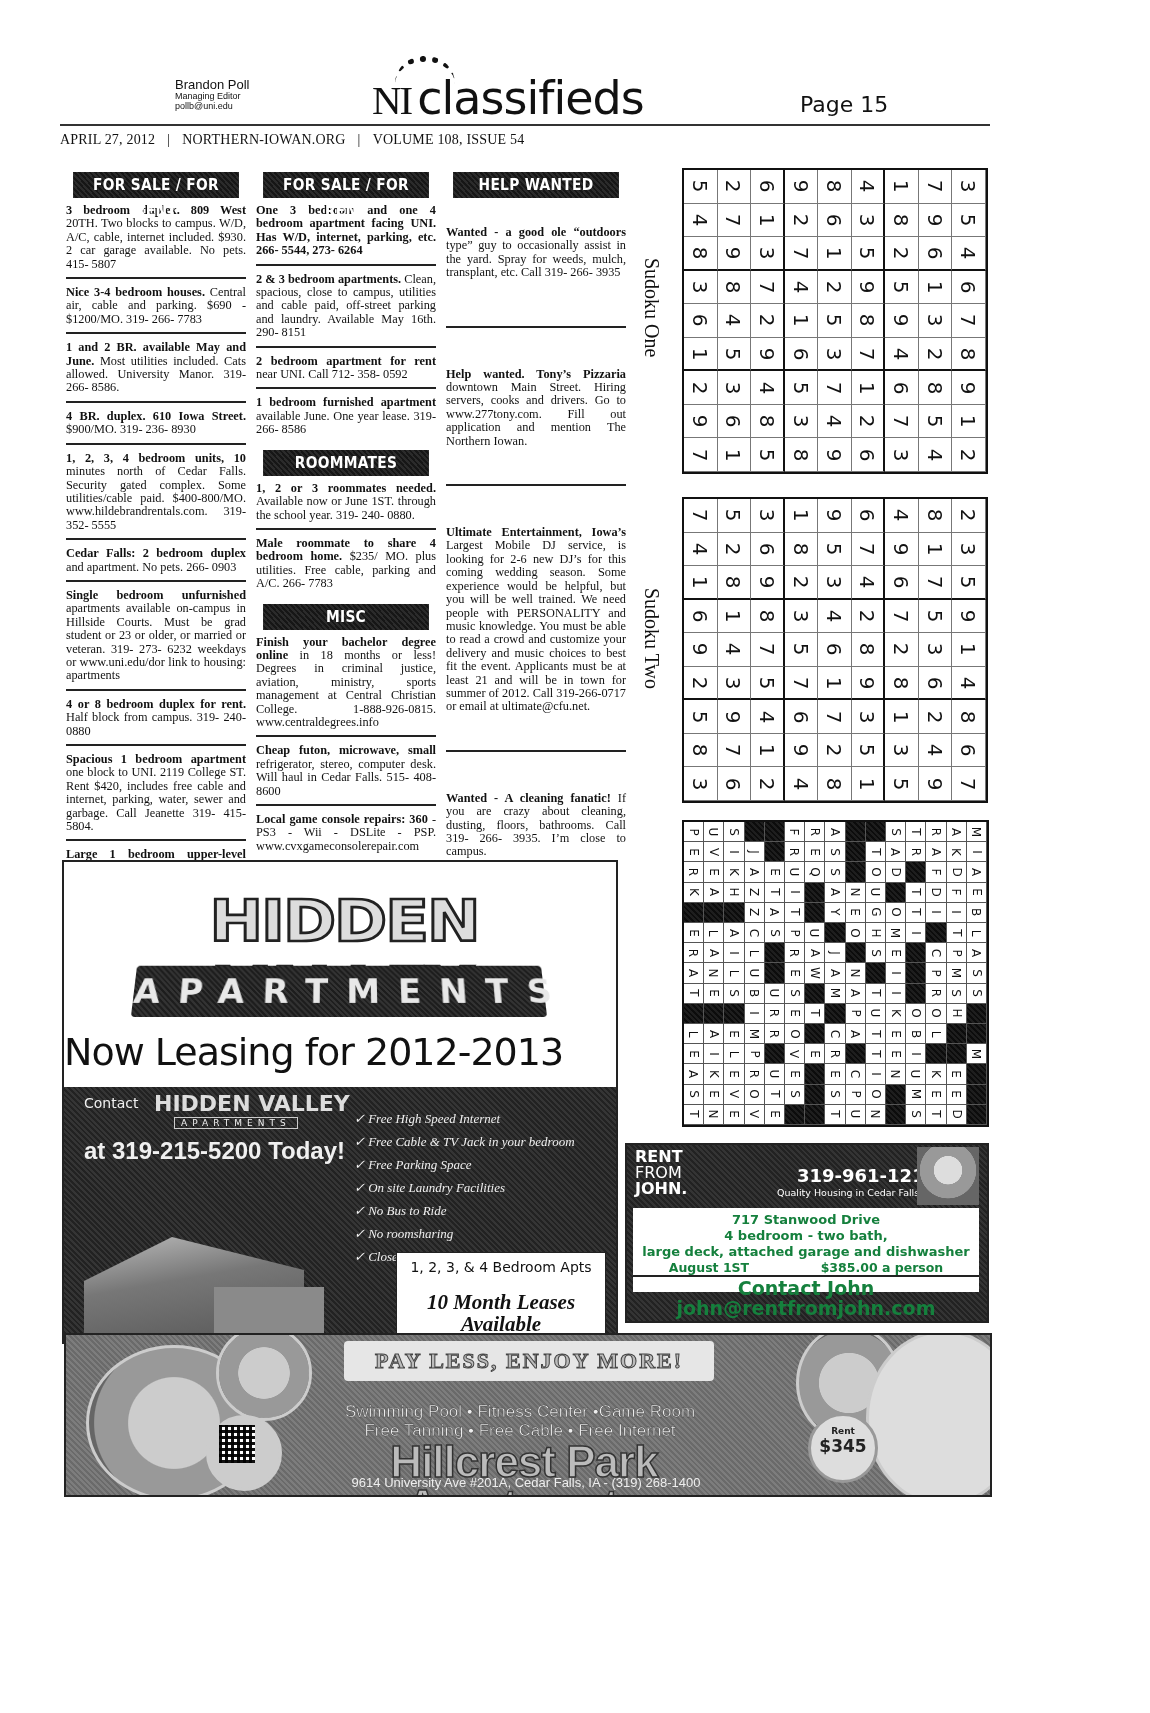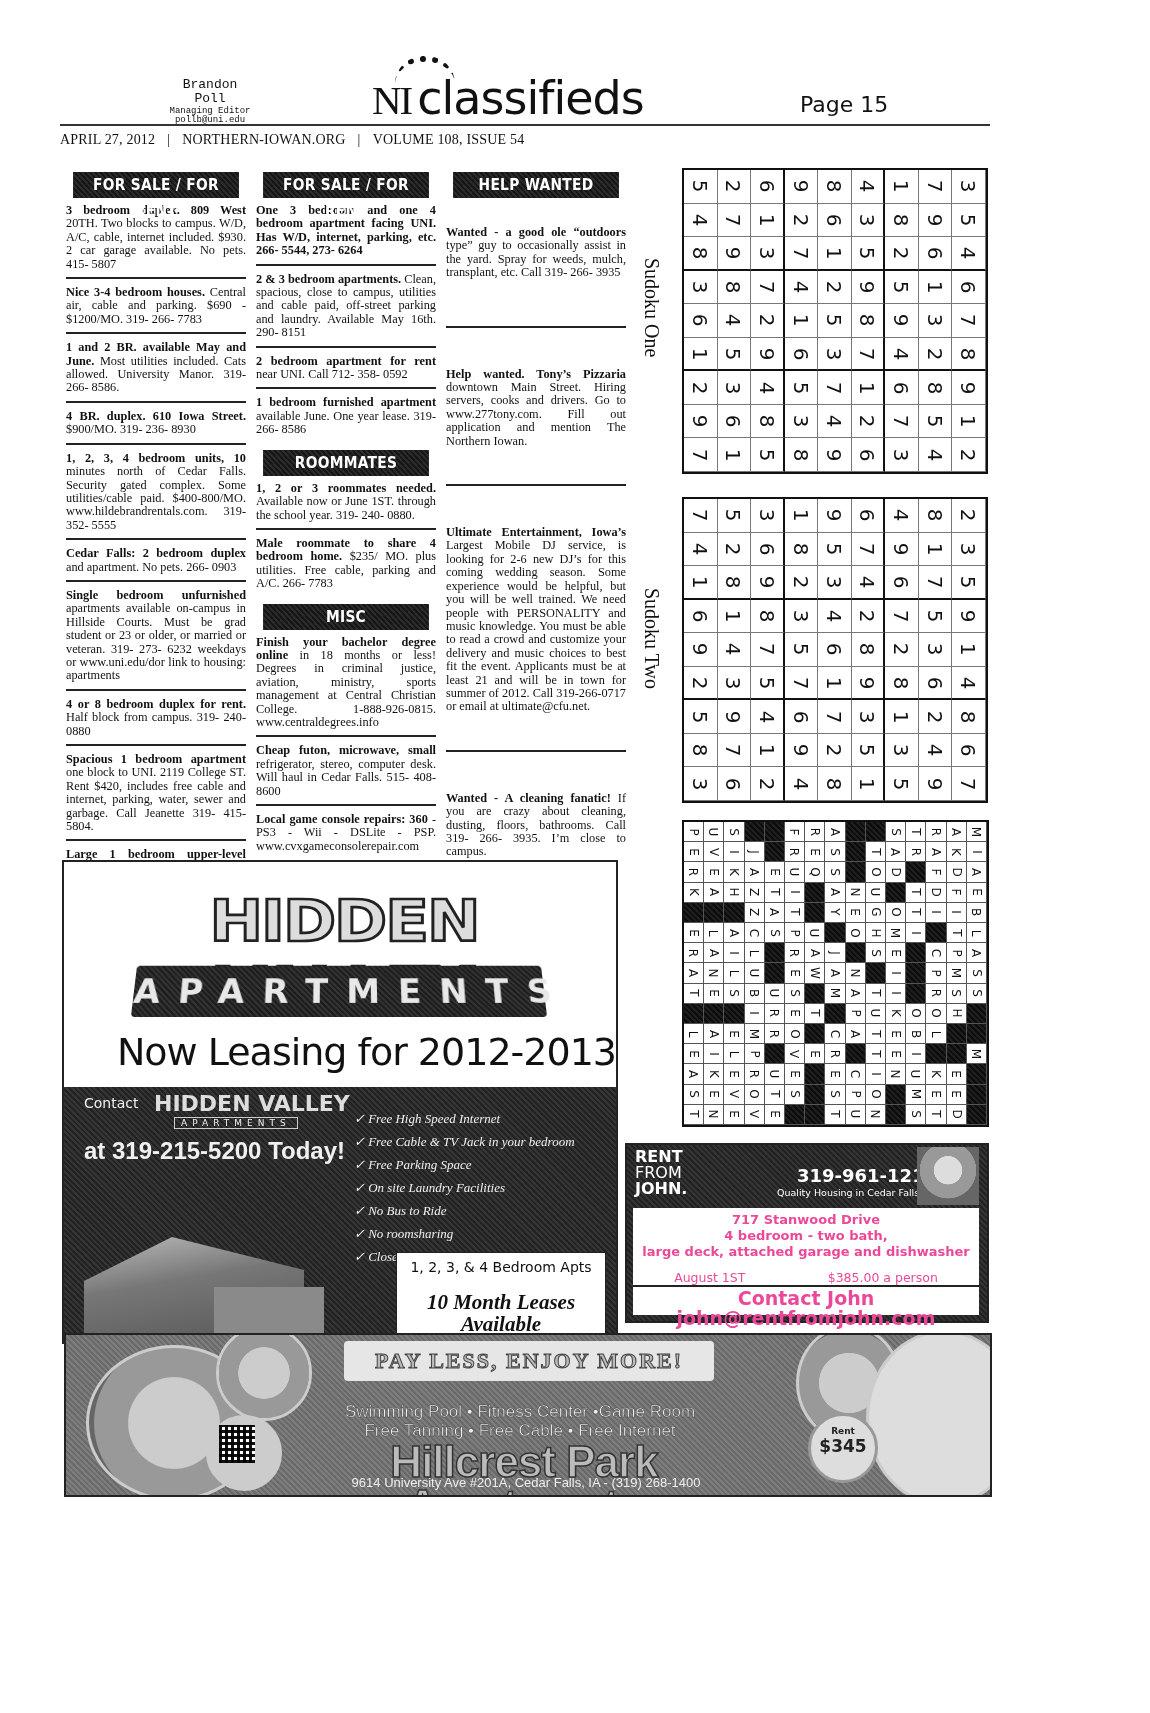--- a/index.html
+++ b/index.html
@@ -1,19 +1,19 @@
 <!DOCTYPE html>
 <html><head>
 <meta charset="utf-8">
 <style>
   html,body{margin:0;padding:0;background:#fff;}
   body{width:1150px;height:1713px;position:relative;overflow:hidden;font-family:"Liberation Serif",serif;color:#111;}
   .abs{position:absolute;}
   
-  .editor{left:165px;top:78px;width:90px;text-align:center;font-family:Liberation Mono, monospace;line-height:1.1;}
+  .editor{left:175px;top:78px;width:90px;text-align:left;font-family:Liberation Sans, sans-serif;line-height:1.1;}
   .editor .n{font-size:13px;}
   .editor .s{font-size:9px;}
   .logo{left:372px;top:70px;height:50px;display:flex;align-items:flex-end;}
   .logo .un{font-family:"Liberation Serif",serif;font-size:41px;font-weight:normal;letter-spacing:-2px;border:none;line-height:40px;}
   .logo .cl{font-family:"DejaVu Sans",sans-serif;font-size:46px;margin-left:6px;line-height:44px;letter-spacing:-1px;}
   .arch{left:395px;top:56px;width:60px;height:22px;border-top:6px dotted #111;border-radius:30px 30px 0 0;}
   .pageno{left:800px;top:92px;font-family:"DejaVu Sans",sans-serif;font-size:22px;}
   .rule{left:60px;top:124px;width:930px;height:2px;background:#333;}
   .dateline{left:60px;top:132px;width:930px;text-align:left;font-size:14px;letter-spacing:.2px;}
   .dateline .sep{margin:0 12px;}
@@ -37,43 +37,43 @@
   .sdl1{left:663px;top:258px;} .sdl2{left:663px;top:588px;}
   
   .xw{left:682px;top:820px;width:303px;height:303px;border:2px solid #111;display:grid;grid-template-columns:repeat(15,1fr);grid-template-rows:repeat(15,1fr);}
   .xw .c{border-right:1px solid #555;border-bottom:1px solid #555;display:flex;align-items:center;justify-content:center;font-family:"DejaVu Sans",sans-serif;font-size:12px;}
   .xw .c span{transform:rotate(90deg);display:inline-block;}
   .xw .c.blk{background:#111;background-image:repeating-linear-gradient(45deg,#1e1e1e 0 2px,#0c0c0c 2px 4px);}
   
   .hv{left:62px;top:860px;width:552px;height:480px;border:2px solid #222;background:#fff;overflow:hidden;}
   .hv .title{position:absolute;left:30px;top:22px;width:500px;height:80px;text-align:center;font-family:"DejaVu Sans",sans-serif;font-weight:bold;font-size:64px;letter-spacing:-2px;color:#ddd;-webkit-text-stroke:3px #222;transform:scaleY(.9);}
   .hv .banner{position:absolute;left:70px;top:103px;width:410px;height:52px;background:#2a2a2a;background-image:repeating-linear-gradient(45deg,#333 0 2px,#1d1d1d 2px 4px);border-radius:4px;transform:perspective(300px) rotateX(10deg);color:#e8e8e8;font-family:"DejaVu Sans",sans-serif;font-weight:bold;font-size:34px;letter-spacing:18px;text-align:center;line-height:52px;}
-  .hv .lease{position:absolute;left:0;top:168px;width:100%;text-align:right;font-family:"DejaVu Sans",sans-serif;font-size:38px;letter-spacing:-1px;}
+  .hv .lease{position:absolute;left:0;top:168px;width:100%;text-align:left;font-family:"DejaVu Sans",sans-serif;font-size:38px;letter-spacing:-1px;}
   .hv .dark{position:absolute;left:0;top:225px;width:100%;height:255px;background:#2c2c2c;background-image:repeating-linear-gradient(45deg,#353535 0 2px,#222 2px 4px);color:#f0f0f0;}
   .hv .contact{position:absolute;left:20px;top:8px;font-family:"DejaVu Sans",sans-serif;font-size:14px;}
   .hv .minilogo{position:absolute;left:90px;top:4px;font-family:"DejaVu Sans",sans-serif;font-weight:bold;font-size:22px;color:#ddd;}
   .hv .minisub{position:absolute;left:110px;top:30px;font-family:"DejaVu Sans",sans-serif;font-size:9px;letter-spacing:5px;border:1px solid #ccc;padding:0 6px;}
   .hv .phone{position:absolute;left:20px;top:50px;font-family:"Liberation Sans",sans-serif;font-weight:bold;font-size:24px;}
   .hv .addr{position:absolute;left:22px;top:84px;font-family:"DejaVu Sans",sans-serif;font-size:10.5px;line-height:13px;}
   .hv .feats{position:absolute;left:290px;top:8px;font-family:"Liberation Serif",serif;font-style:italic;font-size:13px;line-height:23px;margin-top:12px;}
   .hv .house{position:absolute;left:20px;top:150px;width:220px;height:110px;background:linear-gradient(170deg,#bbb 0%,#777 40%,#555 100%);clip-path:polygon(0 40%,40% 0,100% 30%,100% 100%,0 100%);}
   .hv .house2{position:absolute;left:150px;top:200px;width:110px;height:60px;background:#8a8a8a;}
   .hv .whitebox{position:absolute;left:332px;top:390px;width:208px;height:82px;background:#fff;border:1px solid #222;color:#111;text-align:center;}
   .hv .whitebox .t1{font-family:"DejaVu Sans",sans-serif;font-size:14px;margin-top:6px;}
   .hv .whitebox .t2{font-family:"Liberation Serif",serif;font-style:italic;font-weight:bold;font-size:21px;line-height:22px;margin-top:16px;}
   
   .rj{left:625px;top:1143px;width:360px;height:176px;border:2px solid #222;background:#2c2c2c;background-image:repeating-linear-gradient(45deg,#343434 0 2px,#222 2px 4px);}
   .rj .logo1{position:absolute;left:8px;top:4px;color:#fff;font-family:"DejaVu Sans",sans-serif;line-height:16px;font-size:16px;}
   .rj .logo1 b{font-weight:bold;}
   .rj .ph{position:absolute;left:170px;top:20px;color:#fff;font-family:"DejaVu Sans",sans-serif;font-weight:bold;font-size:18px;}
   .rj .q{position:absolute;left:150px;top:42px;color:#fff;font-family:"DejaVu Sans",sans-serif;font-size:9.5px;}
   .rj .face{position:absolute;left:290px;top:2px;width:62px;height:58px;background:radial-gradient(circle at 50% 40%,#ddd 0 30%,#999 31% 60%,#666 61%);}
-  .rj .white{position:absolute;left:6px;top:63px;width:346px;height:107px;background:#fff;text-align:center;font-family:"DejaVu Sans",sans-serif;color:#ec4899;}
+  .rj .white{position:absolute;left:6px;top:63px;width:346px;height:84px;background:#fff;text-align:center;font-family:"DejaVu Sans",sans-serif;color:#15803d;}
   .rj .white .a{font-weight:bold;font-size:13px;line-height:16px;}
-  .rj .row{display:flex;justify-content:space-around;font-weight:normal;font-size:12.5px;margin-top:10px;border-bottom:2px solid #222;}
+  .rj .row{display:flex;justify-content:space-around;font-weight:bold;font-size:12.5px;margin-top:0;border-bottom:2px solid #222;}
   .rj .cj{font-weight:bold;font-size:19px;line-height:18px;margin-top:2px;}
   
   .hp{left:64px;top:1333px;width:924px;height:160px;border:2px solid #222;background:#777;background-image:repeating-linear-gradient(45deg,#7d7d7d 0 2px,#6a6a6a 2px 4px);overflow:hidden;}
   .hp .pay{position:absolute;left:278px;top:6px;width:370px;height:40px;background:#e6e6e6;border-radius:4px;text-align:center;line-height:40px;font-family:"Liberation Serif",serif;font-weight:bold;font-size:22px;letter-spacing:2px;color:#bbb;-webkit-text-stroke:1px #444;}
   .hp .line1,.hp .line2{position:absolute;width:100%;left:-8px;text-align:center;color:#eee;font-family:"Liberation Sans",sans-serif;font-size:17px;-webkit-text-stroke:.4px #333;}
   .hp .line1{top:67px;} .hp .line2{top:86px;}
   .hp .name{position:absolute;left:248px;top:105px;width:420px;text-align:center;font-family:"Liberation Sans",sans-serif;font-weight:bold;font-size:44px;color:#bbb;-webkit-text-stroke:1.5px #333;line-height:44px;letter-spacing:-1px;}
   .hp .addr{position:absolute;left:220px;top:140px;width:480px;text-align:center;color:#eee;font-family:"Liberation Sans",sans-serif;font-size:13px;}
   .hp .circ{position:absolute;border-radius:50%;background:radial-gradient(circle,#ccc 0 40%,#999 41% 70%,#666 71%);border:3px solid #ccc;}
   .hp .qr{position:absolute;left:153px;top:90px;width:36px;height:38px;background:#fff;background-image:repeating-linear-gradient(90deg,#111 0 3px,#fff 3px 6px),repeating-linear-gradient(0deg,#111 0 3px,#fff 3px 6px);background-blend-mode:multiply;}

